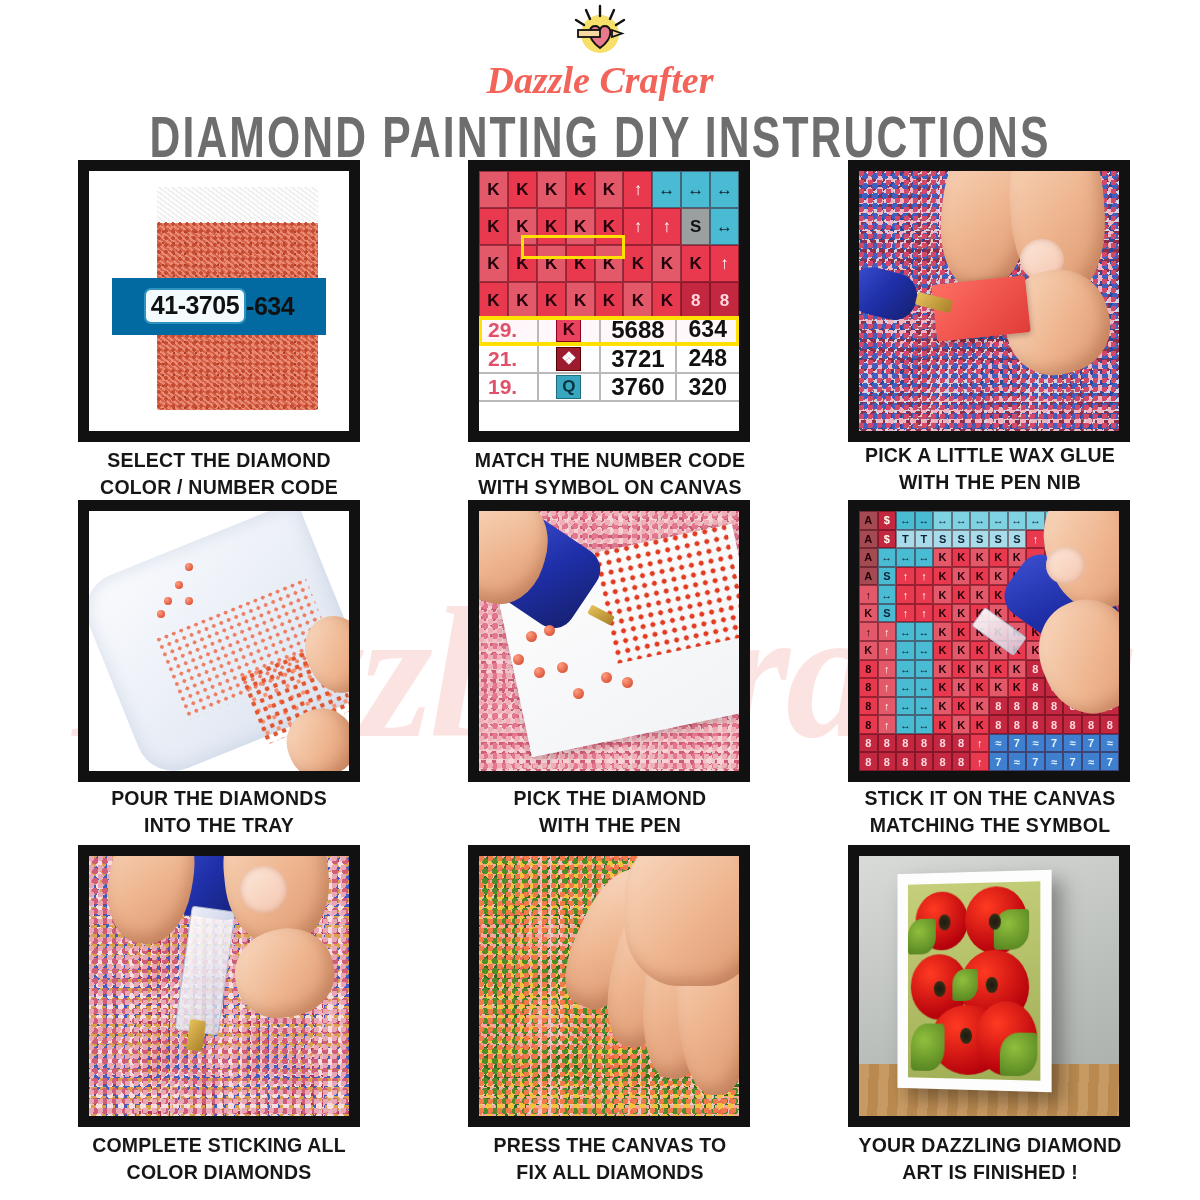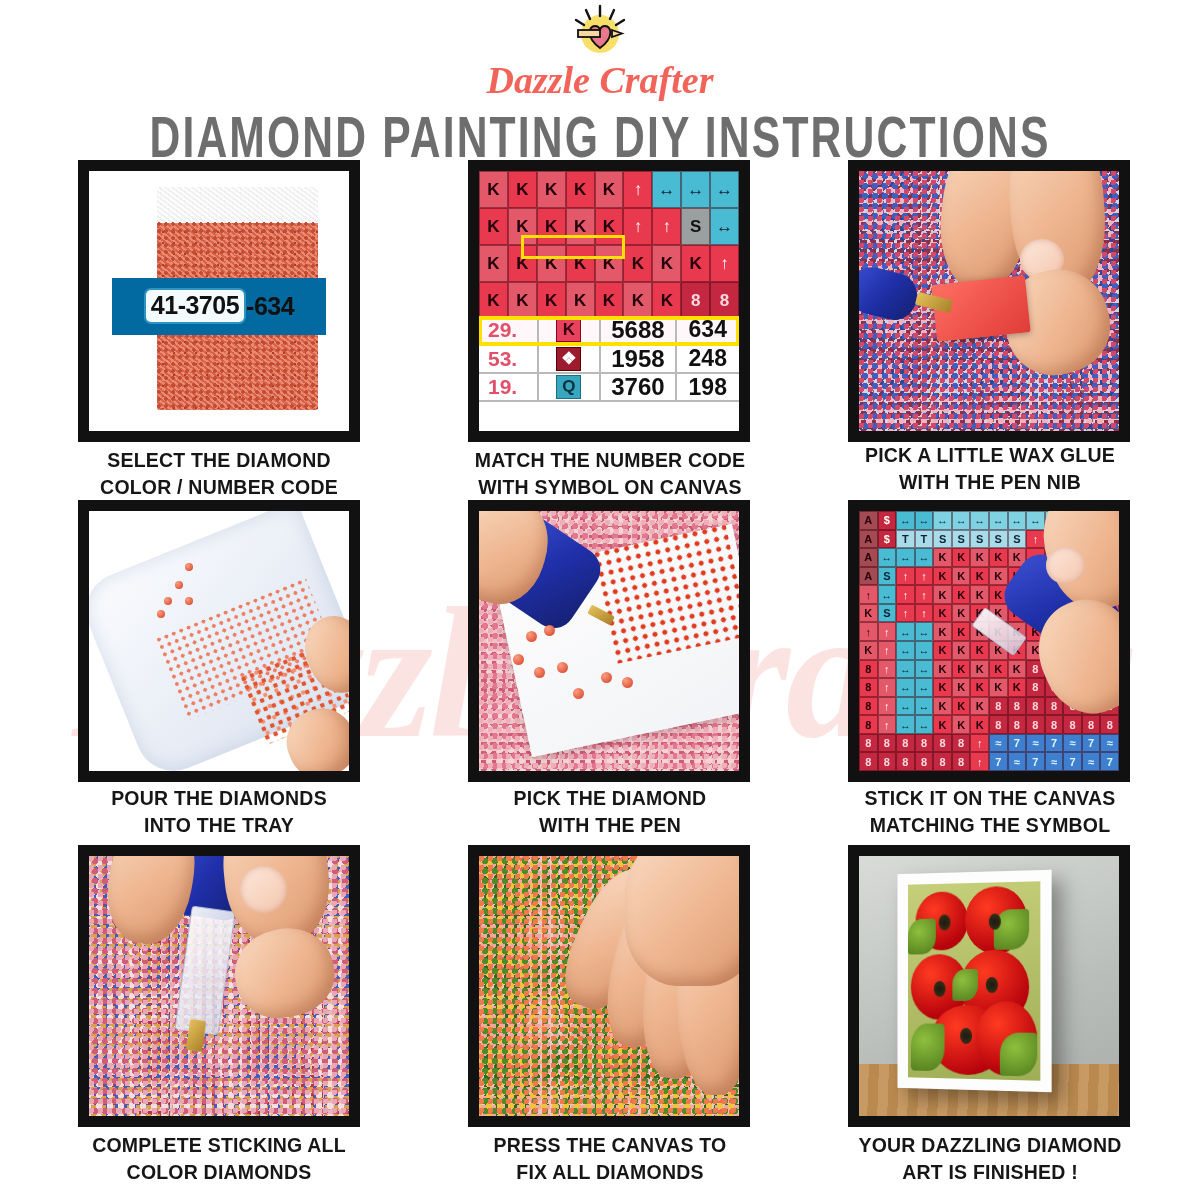--- a/index.html
+++ b/index.html
@@ -335,34 +335,34 @@
       <div class="legend-table">
         <div class="lrow row-hl">
           <div class="lnum">29.</div>
           <div class="lsym">
               <span style="background:#e8425e;color:#3a0010;border:1px solid #8a0020;">K</span>
             </div>
           <div class="ldmc">5688</div>
           <div class="lqty">634</div>
         </div>
         <div class="lrow">
-          <div class="lnum">53.</div>
+          <div class="lnum">21.</div>
           <div class="lsym">
               <span style="background:#9d1b2e;color:#fff;border:1px solid #500;">❖</span>
             </div>
-          <div class="ldmc">1958</div>
+          <div class="ldmc">3721</div>
           <div class="lqty">248</div>
         </div>
         <div class="lrow">
           <div class="lnum">19.</div>
           <div class="lsym">
               <span style="background:#39a6bf;color:#05323e;border:1px solid #1d6e83;">Q</span>
             </div>
           <div class="ldmc">3760</div>
-          <div class="lqty">198</div>
+          <div class="lqty">320</div>
         </div>
       </div>
     </div>
   </div>
   <div class="caption" style="left:440px; top:448px;">
     <div>MATCH THE NUMBER CODE</div>
     <div>WITH SYMBOL ON CANVAS</div>
   </div>
 
   <div class="panel" style="left:848px; top:160px; width:282px; height:282px;">

